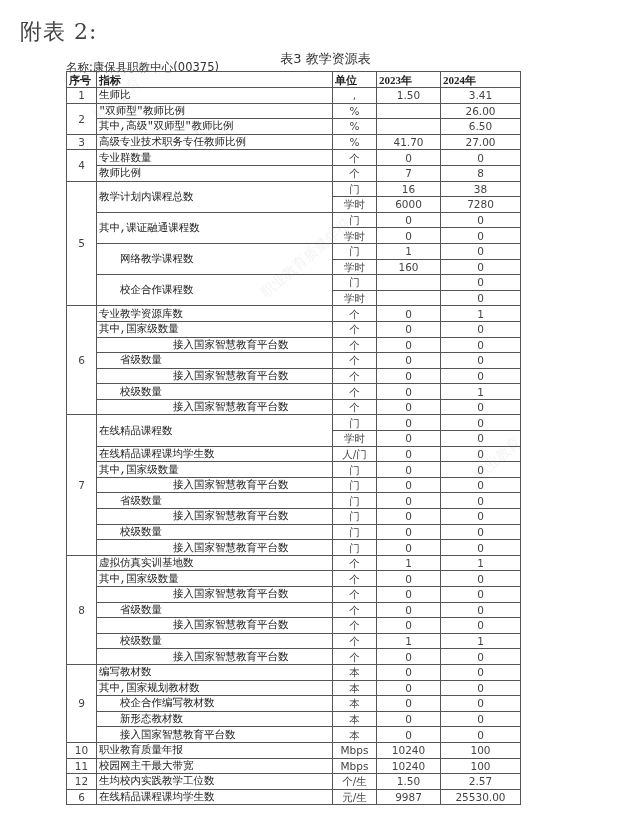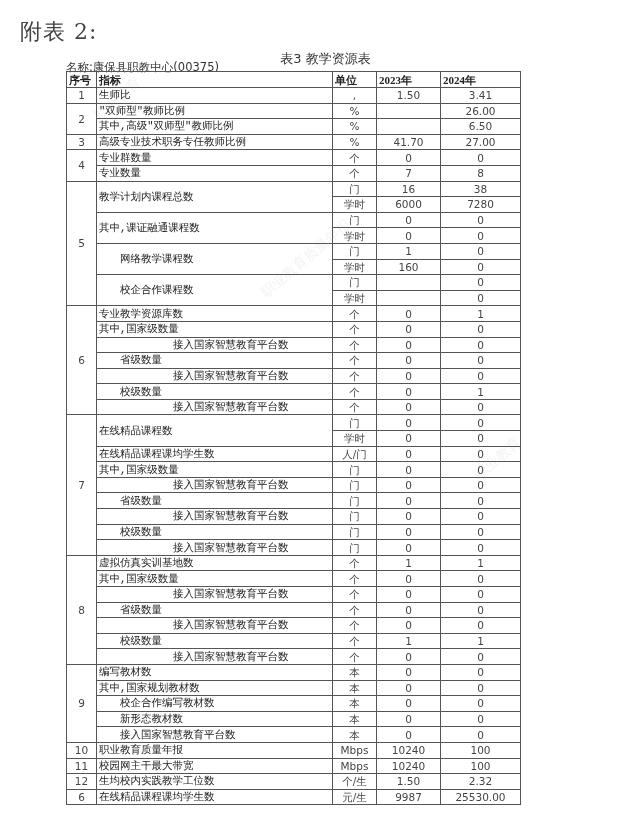--- a/index.html
+++ b/index.html
@@ -81,21 +81,21 @@
     </tr>
 
     <tr>
       <td class="seq" rowspan="2">4</td>
       <td class="ind">专业群数量</td>
       <td class="unit">个</td>
       <td class="v thick-r">0</td>
       <td class="v">0</td>
     </tr>
     <tr>
-      <td class="ind">专业数量</td>
+      <td class="ind">教师比例</td>
       <td class="unit">个</td>
       <td class="v thick-r">7</td>
       <td class="v">8</td>
     </tr>
 
     <tr>
       <td class="seq" rowspan="8">5</td>
       <td class="ind" rowspan="2">教学计划内课程总数</td>
       <td class="unit">门</td>
       <td class="v thick-r">16</td>
@@ -327,21 +327,21 @@
       <td class="ind">校园网主干最大带宽</td>
       <td class="unit">Mbps</td>
       <td class="v thick-r">10240</td>
       <td class="v">100</td>
     </tr>
     <tr>
       <td class="seq">12</td>
       <td class="ind">生均校内实践教学工位数</td>
       <td class="unit">个/生</td>
       <td class="v thick-r">1.50</td>
-      <td class="v">2.32</td>
+      <td class="v">2.57</td>
     </tr>
     <tr>
       <td class="seq">6</td>
       <td class="ind">在线精品课程课均学生数</td>
       <td class="unit">元/生</td>
       <td class="v thick-r">9987</td>
       <td class="v">25530.00</td>
     </tr>
   </tbody>
 </table>

